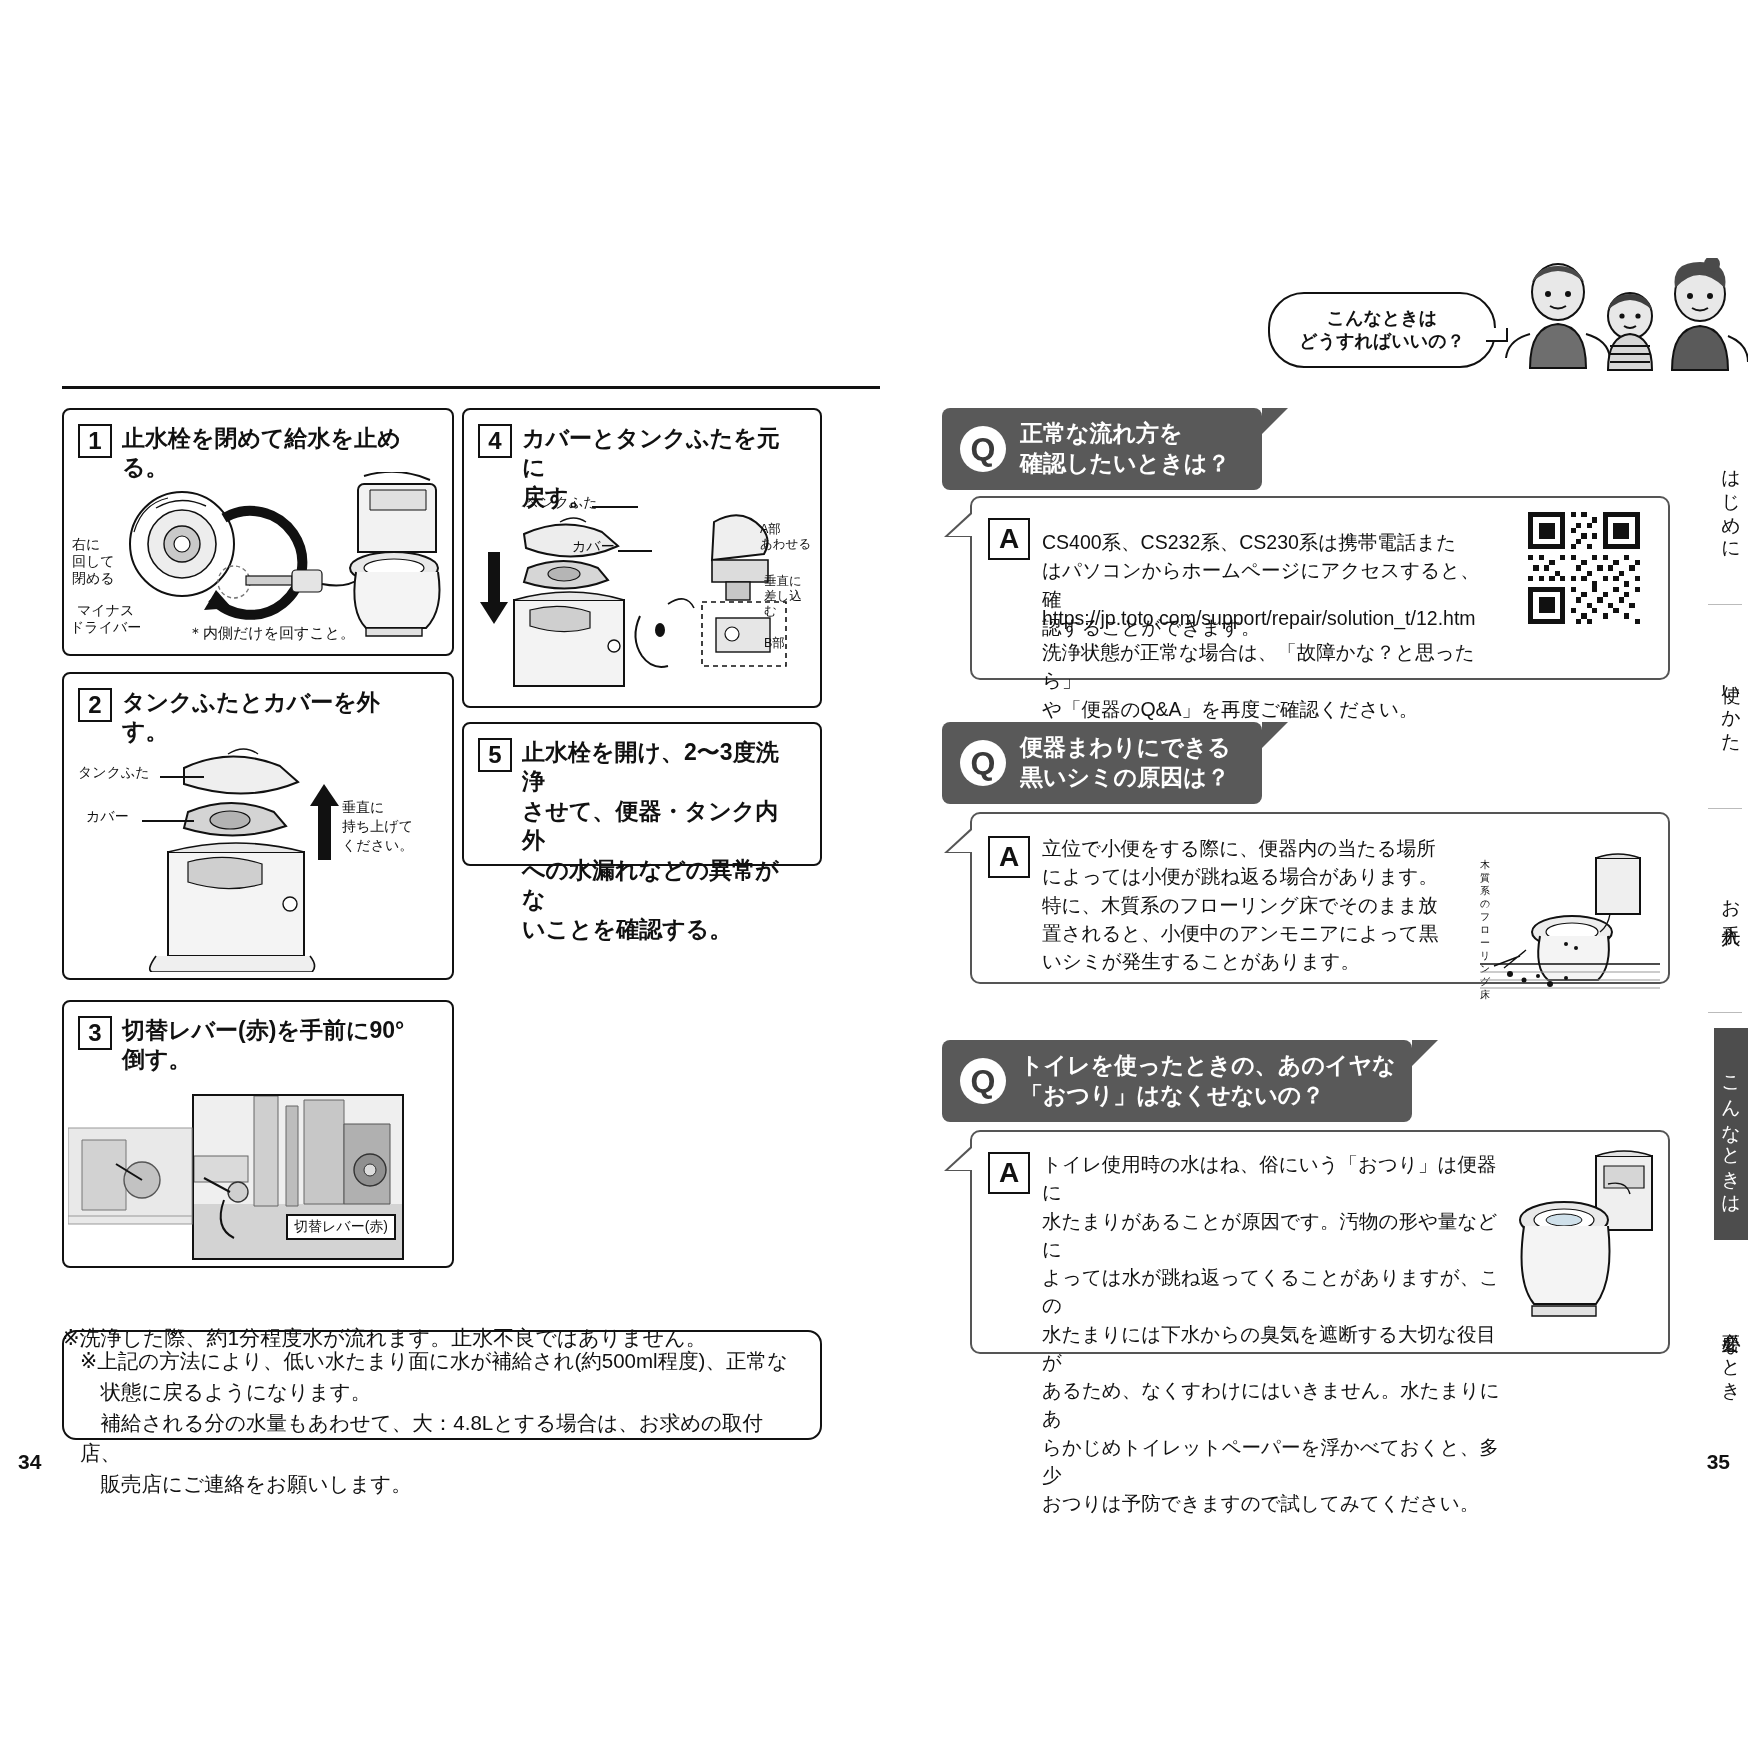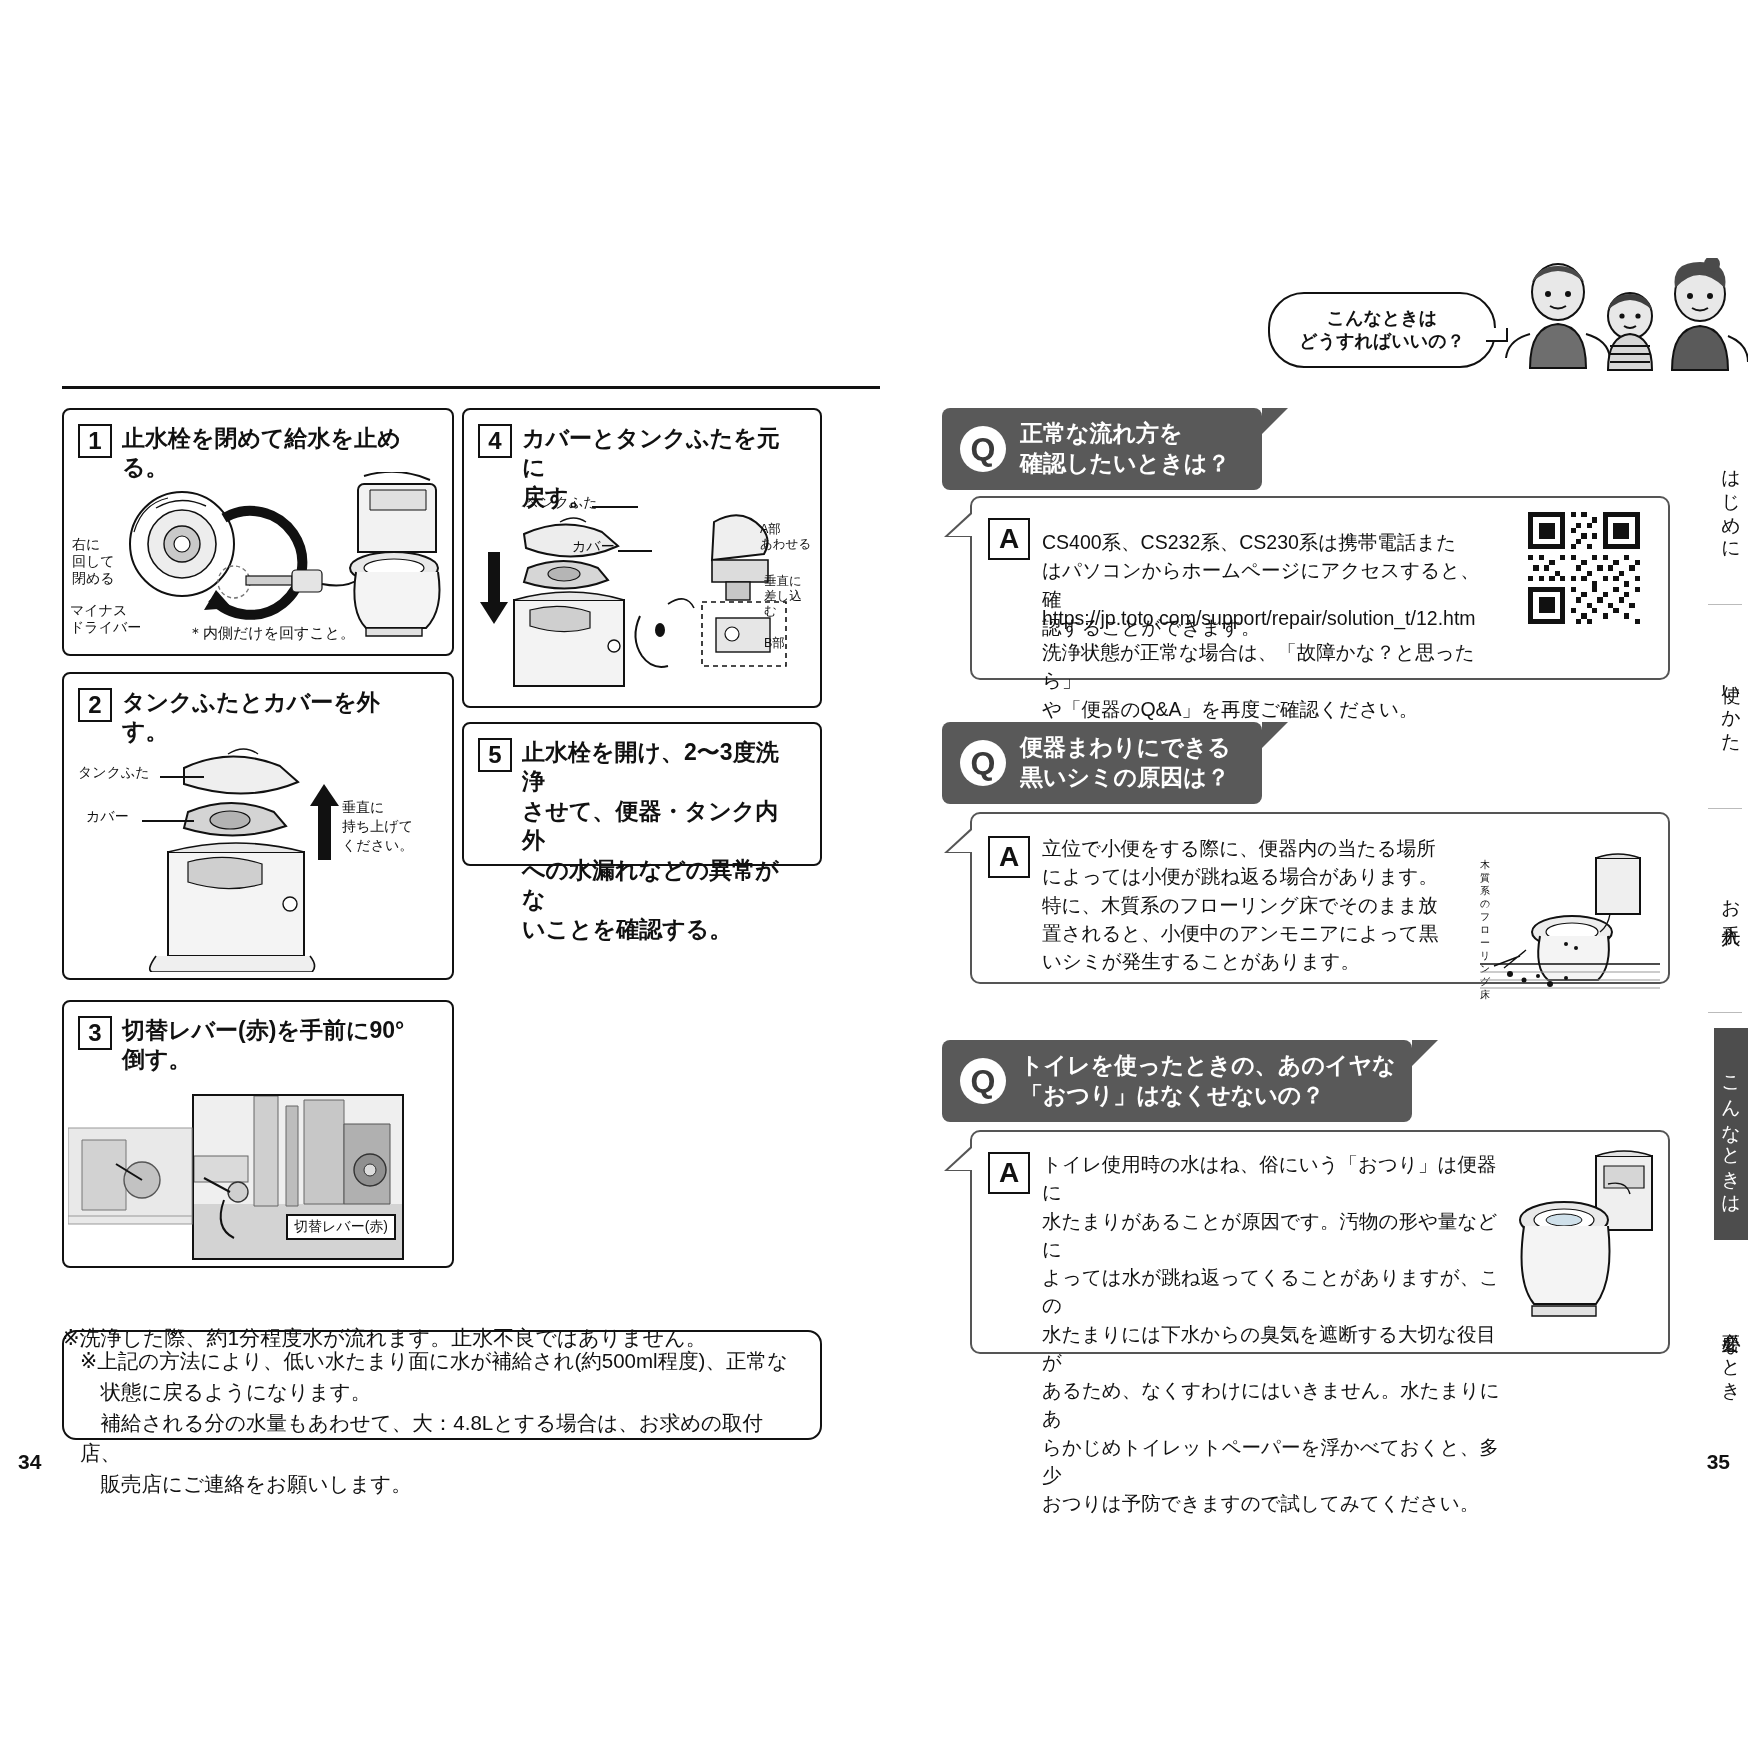--- a/index.html
+++ b/index.html
@@ -84,21 +84,21 @@
         <path d="M306 18 h56 v20 h-56 z" fill="#e0e0e0" stroke="#111" stroke-width="1"></path>
         <path d="M300 4 q34 -10 66 4" fill="none" stroke="#111" stroke-width="2"></path>
         <ellipse cx="330" cy="96" rx="44" ry="16" fill="#e8e8e8" stroke="#111" stroke-width="2"></ellipse>
         <ellipse cx="330" cy="96" rx="30" ry="9" fill="#fff" stroke="#111" stroke-width="1.2"></ellipse>
         <path d="M292 100 q-6 40 10 56 h60 q18 -18 12 -56" fill="#f4f4f4" stroke="#111" stroke-width="2"></path>
         <path d="M302 156 h56 v8 h-56 z" fill="#e2e2e2" stroke="#111" stroke-width="1.4"></path>
       </svg>
       <div class="lbl" style="left:8px;top:126px;white-space:pre-line;">右に
 回して
 閉める</div>
-      <div class="lbl" style="left:6px;top:192px;white-space:pre-line;">マイナス
+      <div class="lbl" style="left:6px;top:192px;white-space:pre-line;text-align:center;">マイナス
 ドライバー</div>
       <div class="lbl" style="left:124px;top:214px;font-size:15px;">＊内側だけを回すこと。</div>
     </div>
 
     <div class="box" style="left:462px;top:408px;width:360px;height:300px;">
       <div style="position:absolute;left:14px;top:14px;">
         <span class="stepnum">4</span><span class="steptitle" style="white-space:pre-line;max-width:270px;">カバーとタンクふたを元に
 戻す。</span>
       </div>
       <svg width="358" height="200" viewBox="0 0 358 200" style="position:absolute;left:0;top:96px;">

